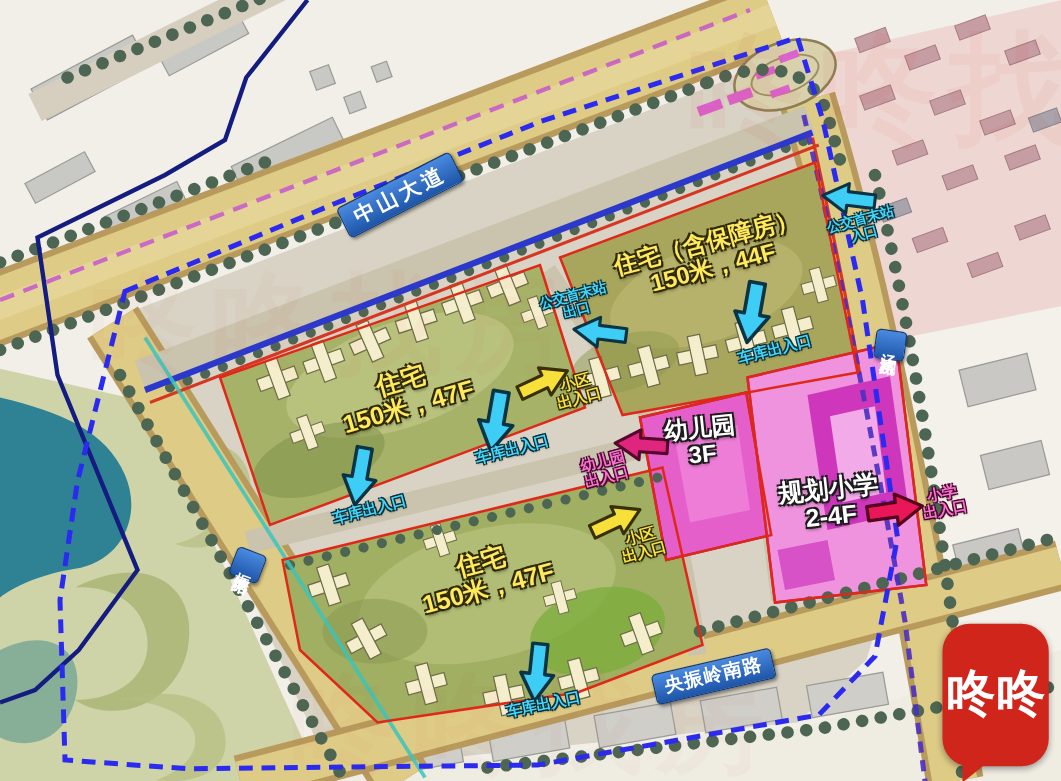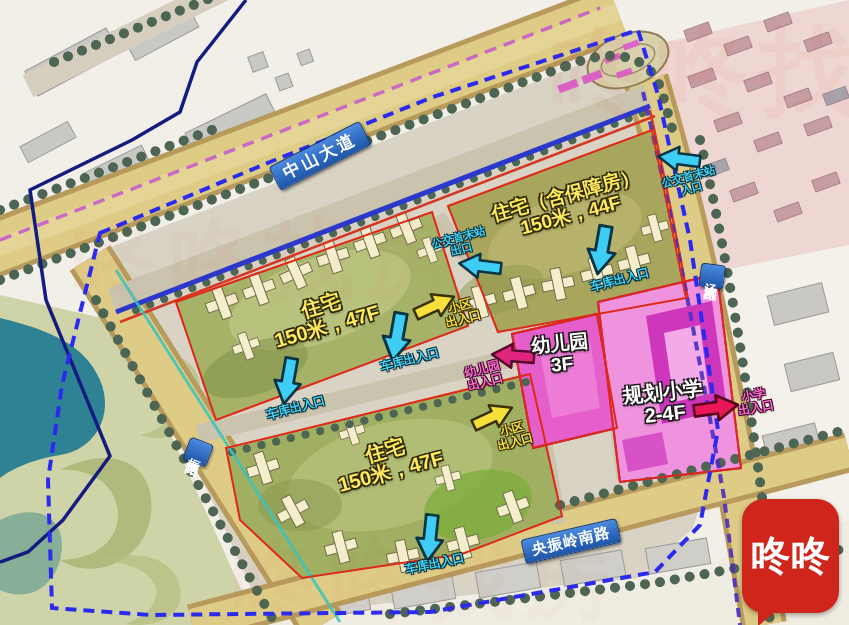--- a/index.html
+++ b/index.html
@@ -19,21 +19,21 @@
       text-shadow:-1.5px -1.5px 0 #1c1c1c,1.5px -1.5px 0 #1c1c1c,-1.5px 1.5px 0 #1c1c1c,1.5px 1.5px 0 #1c1c1c,0 2px 3px rgba(0,0,0,.6);}
   .ent{font-size:12px;}
   .ent.cyan{color:#45d6f7;
       text-shadow:-1px -1px 0 #06303e,1px -1px 0 #06303e,-1px 1px 0 #06303e,1px 1px 0 #06303e,0 1px 2px rgba(0,0,0,.7);}
   .ent.yellow{color:#f8e344;
       text-shadow:-1px -1px 0 #332b00,1px -1px 0 #332b00,-1px 1px 0 #332b00,1px 1px 0 #332b00,0 1px 2px rgba(0,0,0,.7);}
   .ent.pink{color:#f773cd;
       text-shadow:-1px -1px 0 #4a0a30,1px -1px 0 #4a0a30,-1px 1px 0 #4a0a30,1px 1px 0 #4a0a30,0 1px 2px rgba(0,0,0,.7);}
   .wm{position:absolute;color:rgba(208,60,48,.22);font-weight:900;letter-spacing:10px;
       z-index:4;pointer-events:none;white-space:nowrap;}
-  .logo{position:absolute;right:10px;bottom:12px;width:97px;height:114px;background:#d0251b;
+  .logo{position:absolute;right:10px;bottom:12px;width:85px;height:114px;background:#d0251b;
         border-radius:22px;display:flex;flex-direction:column;align-items:center;justify-content:center;
         color:#fff;font-weight:900;font-size:40px;line-height:1.18;z-index:8;
         box-shadow:0 2px 5px rgba(0,0,0,.35);}
   .logo-tail{position:absolute;left:16px;bottom:-13px;width:0;height:0;
         border-left:20px solid #d0251b;border-bottom:16px solid transparent;}
   .arr-c{fill:#3ecdf5;stroke:#0a3344;}
   .arr-y{fill:#f8e03a;stroke:#39300a;}
   .arr-m{fill:#e0257e;stroke:#55082c;}
   .arr-r{fill:#ea1758;stroke:#55041c;}
 </style>

